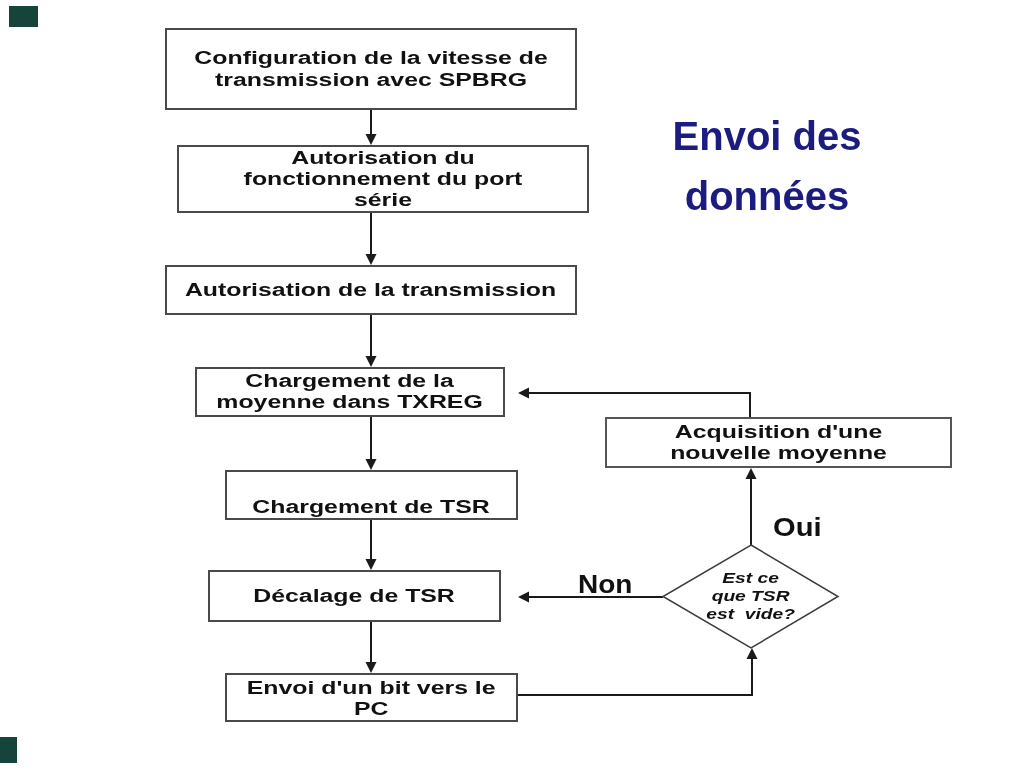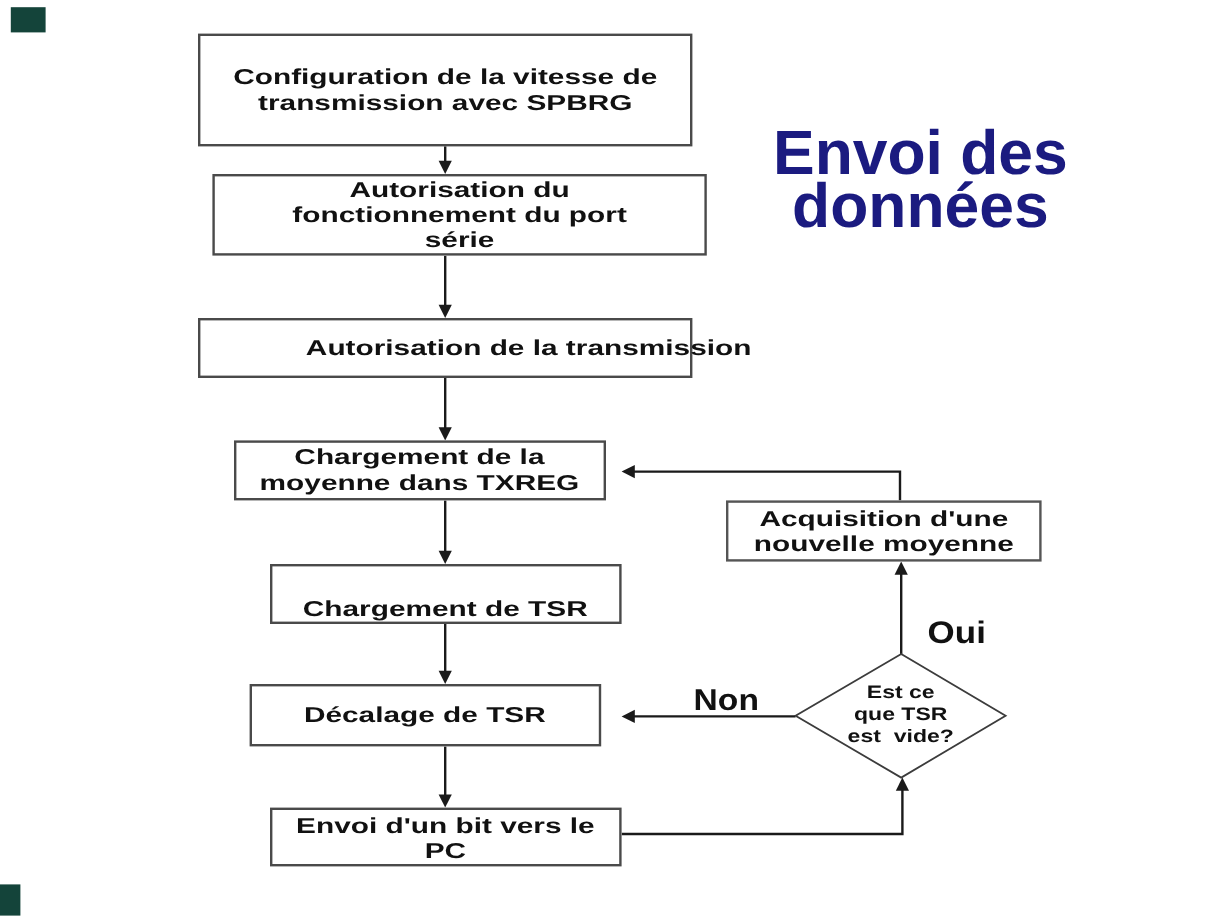--- a/index.html
+++ b/index.html
@@ -10,50 +10,50 @@
   .flow-box{
     position:absolute;border:2px solid #4a4a4a;background:#ffffff;
     display:flex;align-items:center;justify-content:center;
     box-sizing:border-box;z-index:2;
   }
   .box-text{
     font-weight:bold;font-size:18px;line-height:22px;color:#111111;
     text-align:center;white-space:pre-line;transform:scaleX(1.38);
     transform-origin:center center;letter-spacing:0px;
   }
-  #box-config{left:165px;top:28px;width:412px;height:94px;}
+  #box-config{left:165px;top:28px;width:412px;height:82px;}
   #box-port{left:165px;top:145px;width:412px;height:68px;margin-left:12px;}
   #box-port .box-text{line-height:21px;}
-  #box-transmission{left:165px;top:265px;width:412px;height:50px;justify-content:flex-end;}
+  #box-transmission{left:165px;top:265px;width:412px;height:50px;}
   #box-txreg{left:195px;top:367px;width:310px;height:50px;}
   #box-txreg .box-text{line-height:21px;}
   #box-tsr-load{left:225px;top:470px;width:293px;height:50px;align-items:flex-end;}
   #box-tsr-shift{left:208px;top:570px;width:293px;height:52px;}
   #box-sendbit{left:225px;top:673px;width:293px;height:49px;align-items:flex-end;}
   #box-sendbit .box-text{line-height:21px;}
-  #box-acquisition{left:605px;top:417px;width:263px;height:51px;border-color:#555555;}
+  #box-acquisition{left:605px;top:417px;width:347px;height:51px;border-color:#555555;}
   #box-acquisition .box-text{line-height:21px;}
 
   #diamond-label{
     position:absolute;left:681px;top:560px;width:140px;height:72px;
-    display:flex;align-items:center;justify-content:center;z-index:3;
+    display:flex;align-items:center;justify-content:center;z-index:3;font-style:italic;
   }
   #diamond-label .box-text{
     font-size:15px;line-height:18px;white-space:pre-wrap;transform:scaleX(1.28);
   }
 
   .edge-label{
     position:absolute;font-weight:bold;color:#111111;z-index:3;
   }
   #label-non{left:578px;top:570px;width:62px;font-size:25px;transform:scaleX(1.12);transform-origin:left center;}
   #label-oui{left:773px;top:512px;width:68px;font-size:26px;transform:scaleX(1.12);transform-origin:left center;}
 
   #slide-title{
     position:absolute;left:615px;top:106px;width:304px;
-    text-align:center;font-weight:bold;font-size:52px;line-height:44px;
+    text-align:center;font-weight:bold;font-size:40px;line-height:60px;
     white-space:pre-line;z-index:3;letter-spacing:0px;
   }
 
   #connector-layer{position:absolute;left:0;top:0;z-index:1;}
 
   .corner-mark{position:absolute;z-index:4;}
   #mark-top-left{left:9px;top:6px;width:29px;height:21px;}
   #mark-bottom-left{left:0px;top:737px;width:17px;height:26px;}
 </style>
 </head>

